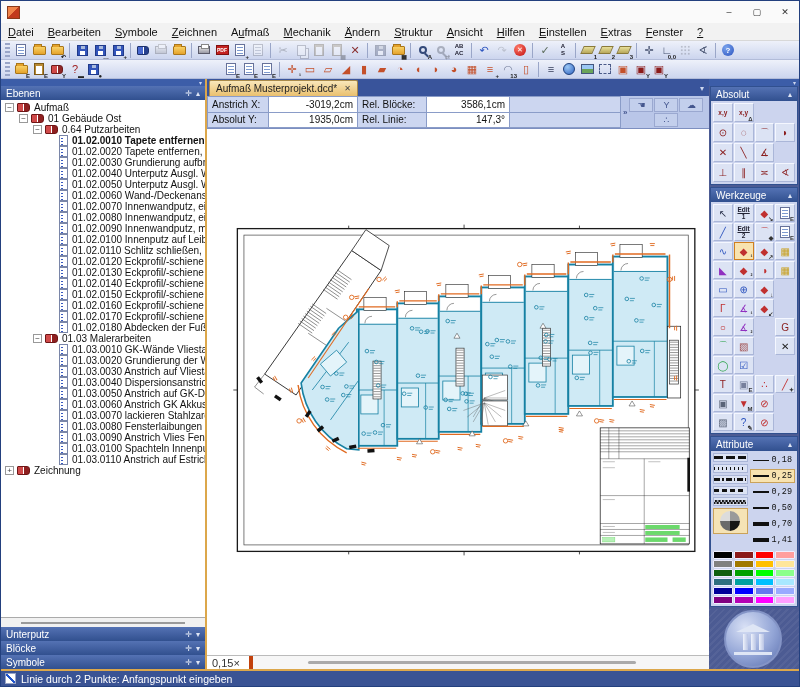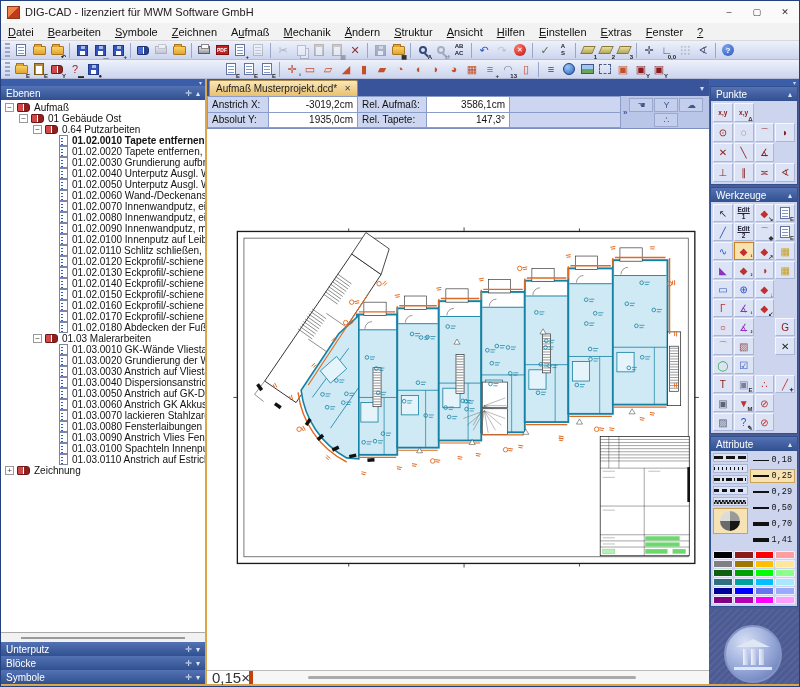--- a/index.html
+++ b/index.html
@@ -80,21 +80,21 @@
   .clabel{background:#ccd6f0;display:flex;align-items:center;padding:0 4px;color:#111;}
   .cval{background:#fff;display:flex;align-items:center;justify-content:flex-end;padding:0 4px;color:#111;}
   .cempty{background:#ccd6f0;}
   .cicons{width:88px;flex:0 0 auto;display:flex;align-items:center;padding:1px 2px;gap:2px;}
   .ovf{color:#44568e;font-size:8px;font-weight:bold;}
   .cigrid{display:grid;grid-template-columns:repeat(3,24px);grid-template-rows:14px 14px;gap:1px;}
   .cic{background:#c3cfec;border:1px solid #9aa8d0;display:flex;align-items:center;justify-content:center;font-size:9px;color:#44568e;}
   .canvas{flex:1 1 auto;position:relative;background:#fff;min-height:0;}
   .canvas svg{position:absolute;inset:0;width:100%;height:100%;}
   .hscroll{height:14px;background:#e8e8e8;border-top:1px solid #bbb;display:flex;align-items:center;flex:0 0 auto;}
-  .zoomlabel{width:46px;height:100%;background:#fff;border-right:4px solid #c2410c;font-size:15px;color:#333;display:flex;align-items:center;padding-left:5px;flex:0 0 auto;}
+  .zoomlabel{width:46px;height:100%;background:#fff;border-right:4px solid #c2410c;font-size:11px;color:#333;display:flex;align-items:center;padding-left:5px;flex:0 0 auto;}
   .track{flex:1 1 auto;height:100%;position:relative;background:#f6f6f6;}
   .thumb{position:absolute;left:12%;top:5px;width:72%;height:3px;background:#aaa;border-radius:2px;}
   
   .rightrail{width:90px;flex:0 0 auto;background:#4c5b93;display:flex;flex-direction:column;position:relative;}
   .rpanel{background:#ccd4ee;border:1px solid #31508f;margin:0 1px 2px 1px;flex:0 0 auto;}
   .grid4{display:grid;grid-template-columns:repeat(4,1fr);padding:2px;gap:1px;}
   .tcell{height:18px;background:#dce3f4;border:1px solid;border-color:#f4f7ff #aab6d8 #aab6d8 #f4f7ff;display:flex;align-items:center;justify-content:center;position:relative;font-size:10px;color:#8b2020;}
   .tcell.pk{height:19px;}
   .tcell.blank{background:transparent;border-color:transparent;}
   .tcell.sel{background:#f8e3b0;border:1px solid #d08020;}
@@ -130,21 +130,20 @@
   .statusbar{height:15px;background:#3a5394;color:#fff;font-size:10.5px;display:flex;align-items:center;padding-left:4px;gap:5px;flex:0 0 auto;}
   .sbicon{width:11px;height:11px;background:linear-gradient(45deg,transparent 42%,#2255cc 42% 58%,transparent 58%),#fff;border:1px solid #98a4c6;flex:0 0 auto;}
 </style>
 </head>
 <body>
 
 <div class="window">
 
   <div class="titlebar">
     <span class="appicon"></span>
-    <span>DIG-CAD - lizenziert für MWM Software GmbH</span>
     <span class="wbtns">
       <span class="wb">–</span>
       <span class="wb">▢</span>
       <span class="wb">✕</span>
     </span>
   </div>
 
   <div class="menubar" id="menubar">
       <span class="menu-item"><u>D</u>atei</span>
       <span class="menu-item"><u>B</u>earbeiten</span>
@@ -624,26 +623,26 @@
         <div class="tab">
           <span>Aufmaß Musterprojekt.dcd*</span>
           <span class="tabx">✕</span>
         </div>
         <span class="tablist">▾</span>
       </div>
       <div class="coordbar">
         <div class="cgrid">
           <span class="clabel">Anstrich X:</span>
           <span class="cval">-3019,2cm</span>
-          <span class="clabel">Rel. Aufmaß:</span>
+          <span class="clabel">Rel. Blöcke:</span>
           <span class="cval">3586,1cm</span>
           <span class="cempty"></span>
           <span class="clabel">Absolut Y:</span>
           <span class="cval">1935,0cm</span>
-          <span class="clabel">Rel. Tapete:</span>
+          <span class="clabel">Rel. Linie:</span>
           <span class="cval">147,3°</span>
           <span class="cempty"></span>
         </div>
         <div class="cicons">
           <span class="ovf">»</span>
           <div class="cigrid" id="cigrid">
               <div class="cic">☚</div>
               <div class="cic">Y</div>
               <div class="cic">☁</div>
               <div class="cic" style="grid-column: 2;">∴</div>
@@ -1193,21 +1192,21 @@
           </div>
       </div>
     </div>
 
     <div class="rightrail">
       <div class="dockstrip">
           <span>▾</span>
         </div>
       <div class="rpanel">
         <div class="phead">
-            <span>Punkte</span>
+            <span>Absolut</span>
           <span class="phicons">
               <span>▴</span>
             </span>
           </div>
         <div class="grid4" id="punkteGrid">
             <div class="tcell pk" title="point-coordinates">
               <span class="xy">x,y</span>
             </div>
             <div class="tcell pk" title="point-relative">
               <span class="xy">x,y</span>
@@ -1499,13 +1498,17 @@
               <div class="col"></div>
               <div class="col"></div>
               <div class="col"></div>
             </div>
           <div class="base"></div>
         </div>
       </div>
     </div>
   </div>
 
+  <div class="statusbar">
+    <span class="sbicon"></span>
+    <span>Linie durch 2 Punkte: Anfangspunkt eingeben</span>
+  </div>
 </div>
 
 </body></html>

